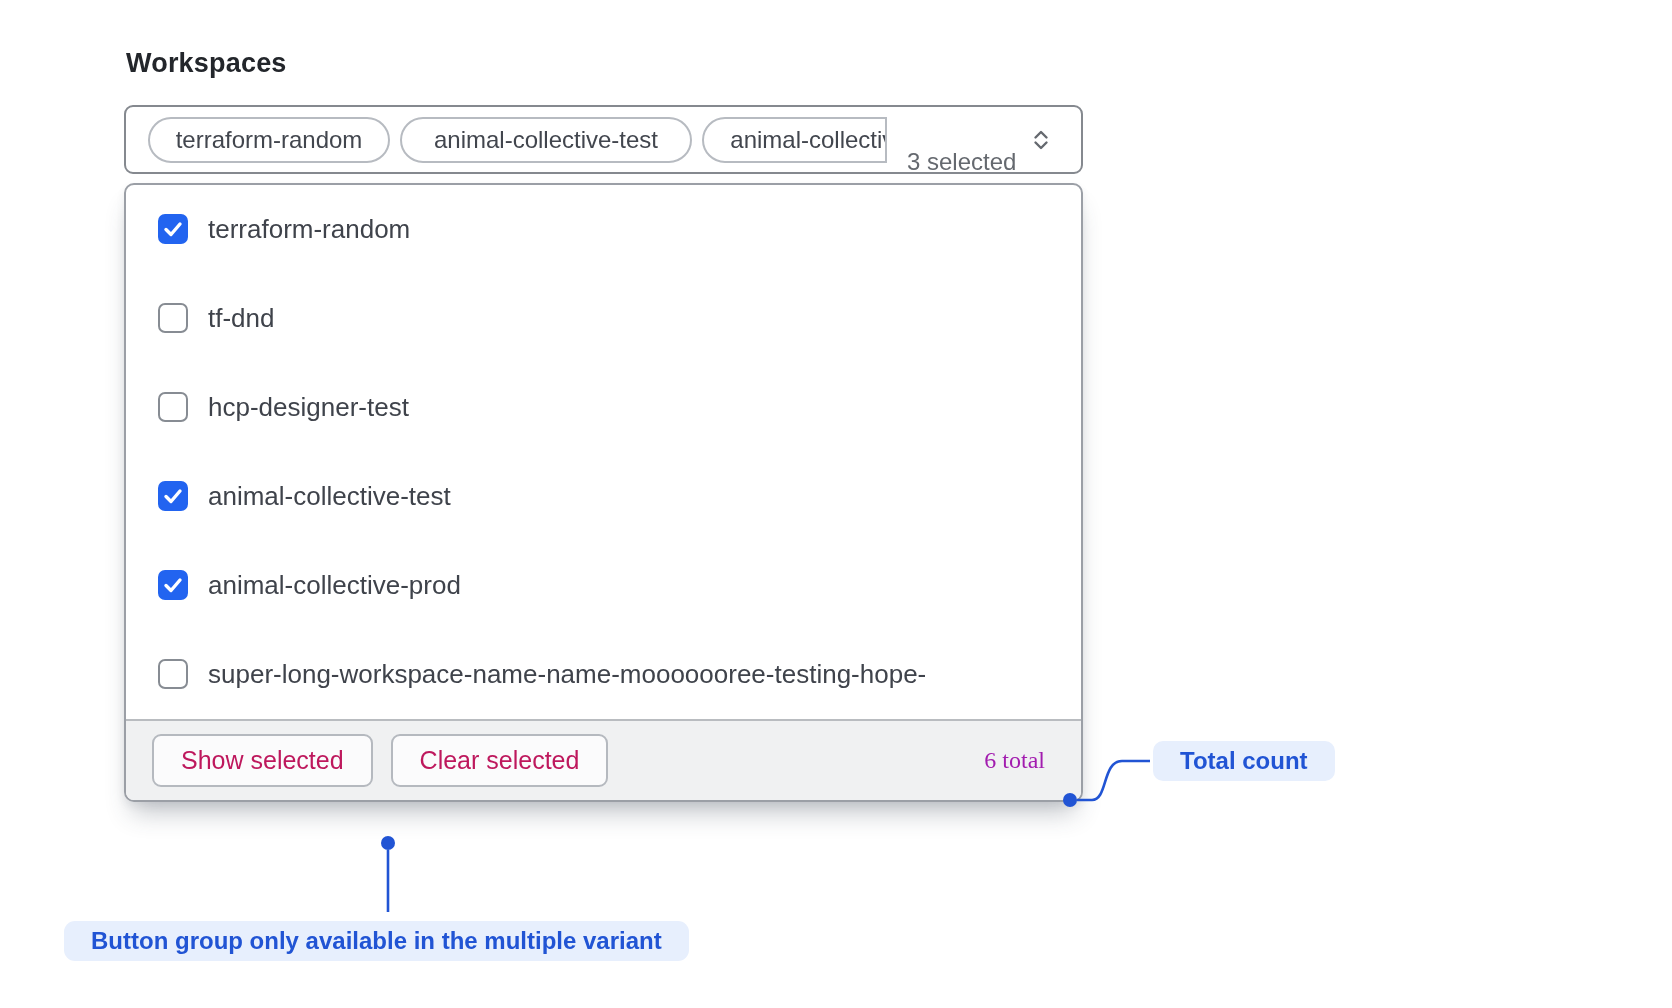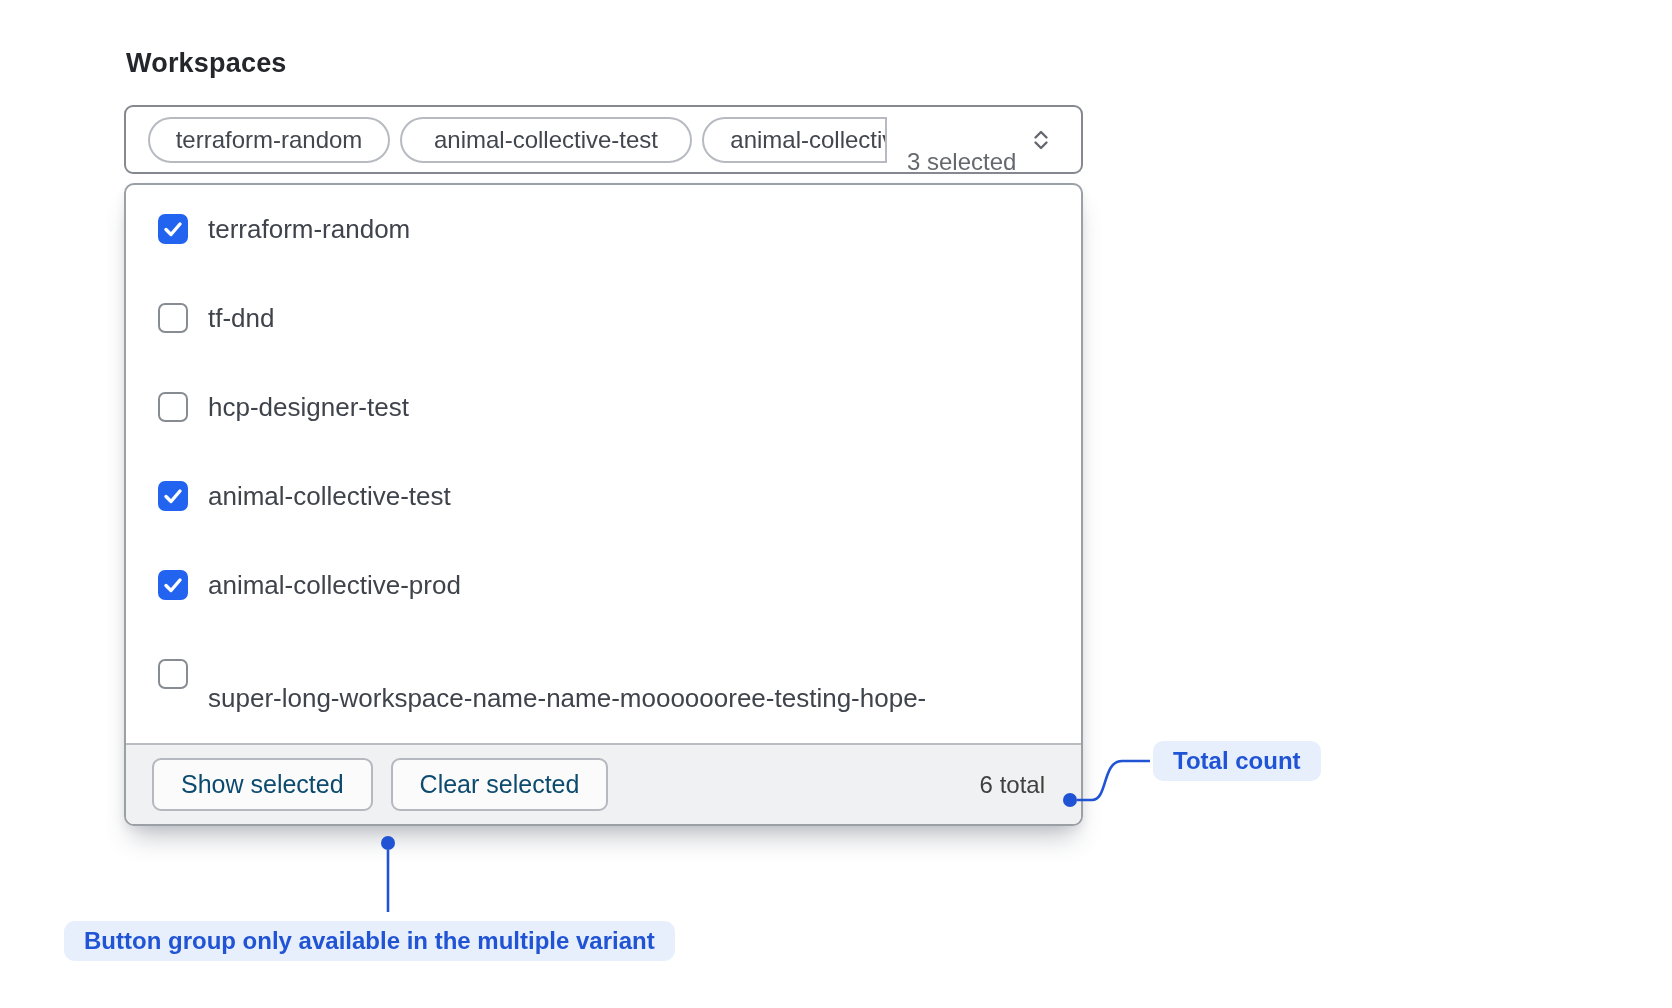--- a/index.html
+++ b/index.html
@@ -28,30 +28,30 @@
   .panel{position:absolute;left:124px;top:183px;width:959px;box-sizing:border-box;background:#fff;
     border:2px solid #9b9fa6;border-radius:10px;
     box-shadow:0 18px 26px -8px rgba(50,60,75,.30),0 4px 8px rgba(50,60,75,.08);}
   .option{display:flex;align-items:flex-start;gap:20px;padding:26px 28px 26px 32px;
     font-size:26px;line-height:37px;color:#3f434b;cursor:default;}
   .checkbox{width:30px;height:30px;box-sizing:border-box;border:2px solid #878c93;border-radius:7px;
     background:#fff;flex:none;margin-top:3px;display:flex;align-items:center;justify-content:center;}
   .checkbox svg{display:none;}
   .checkbox.checked{background:#2264f0;border-color:#2264f0;}
   .checkbox.checked svg{display:block;}
-  .option-label span{display:block;margin-top:24px;}
+  .option-label span{display:block;}
 
   .panel-footer{display:flex;align-items:center;background:#f0f1f2;border-top:2px solid #b9bcc0;
     border-radius:0 0 8px 8px;padding:13px 24px 13px 26px;}
-  .footer-btn{font-family:inherit;font-size:25px;color:#0c4a6e;background:#fbfbfc;border:2px solid #b5b9bf;
+  .footer-btn{font-family:inherit;font-size:25px;color:#be185d;background:#fbfbfc;border:2px solid #b5b9bf;
     border-radius:9px;padding:10px 27px;margin-right:18px;cursor:pointer;}
-  .total-count{margin-left:auto;font-size:24px;color:#404040;padding-right:12px;}
+  .total-count{margin-left:auto;font-size:24px;color:#a21caf;padding-right:12px;font-family:Liberation Serif, serif;}
 
   
-  .annot-badge{position:absolute;height:40px;display:inline-flex;align-items:center;padding:0 20px;
+  .annot-badge{position:absolute;height:40px;display:inline-flex;align-items:center;padding:0 27px;
     border-radius:10px;background:#e7effd;color:#2154d4;font-size:24px;font-weight:600;white-space:nowrap;}
   #badge-total{left:1153px;top:741px;}
   #badge-buttons{left:64px;top:921px;border-radius:11px;}
   #annot-svg{position:absolute;left:0;top:0;z-index:6;pointer-events:none;}
 </style>
 </head>
 <body>
 
 <div id="stage">
 

